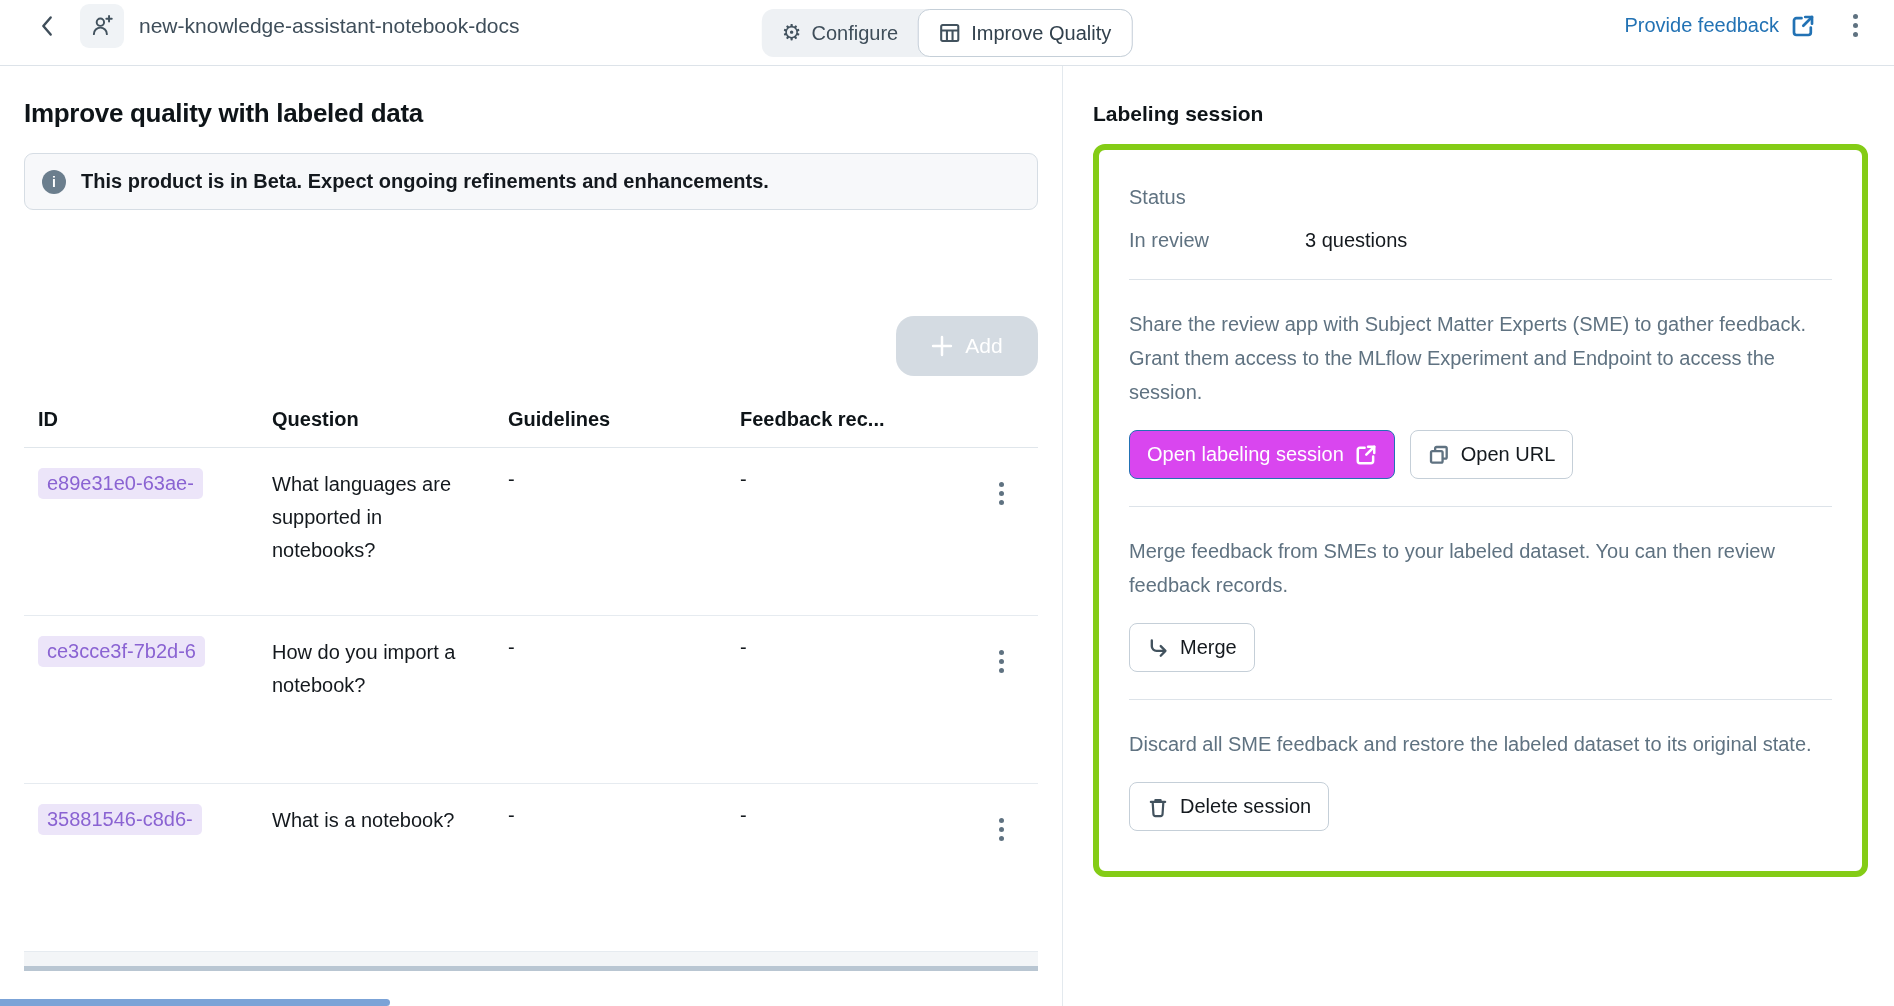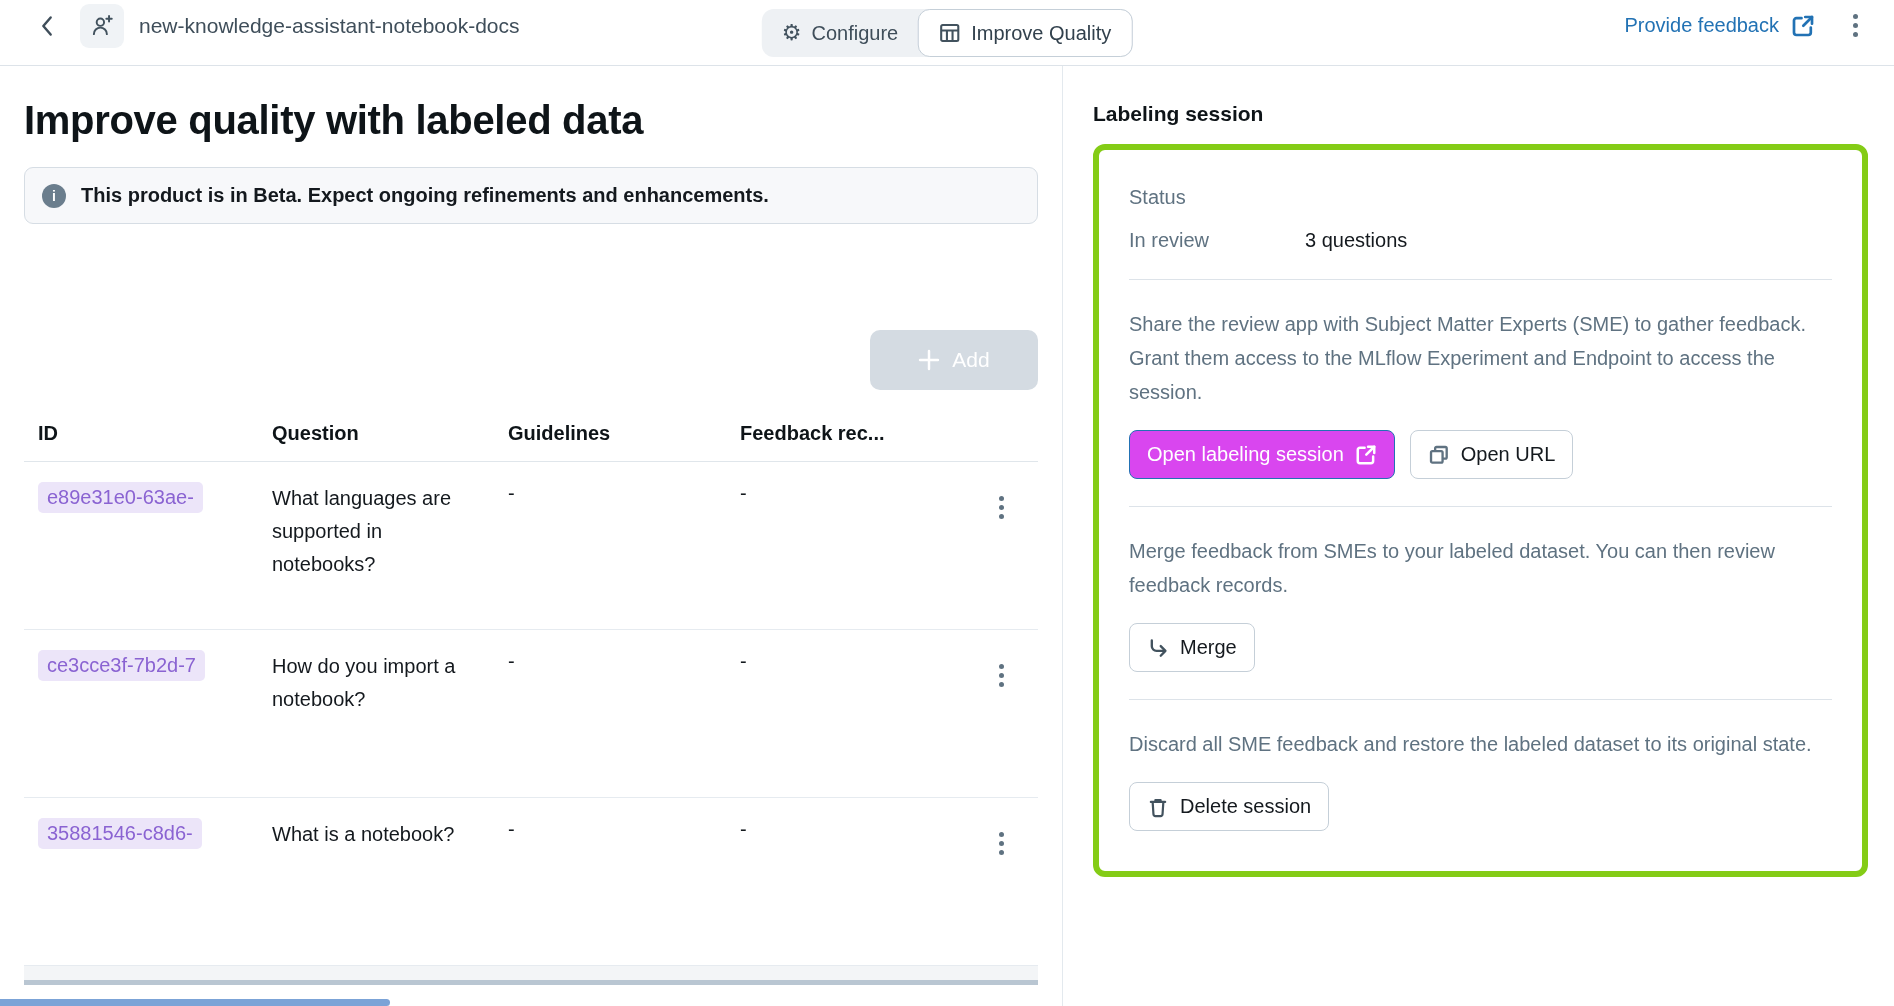--- a/index.html
+++ b/index.html
@@ -50,35 +50,35 @@
   
   .content { display:flex; height:940px; }
   .left-pane {
     width: 1063px; flex:none;
     border-right:1px solid #e3e9ee;
     padding: 0 24px 0 24px;
     display:flex; flex-direction:column;
   }
   .right-pane { flex:1; padding: 0 26px 0 30px; }
   
-  .page-title { margin-top:32px; font-size:40px; font-weight:700; letter-spacing:-0.3px; color:#0e1418; }
+  .page-title { margin-top:32px; font-size:26px; font-weight:700; letter-spacing:-0.3px; color:#0e1418; }
   .beta-banner {
     margin-top:24px; height:57px;
     background:#f7f8fa; border:1px solid #d6dde4; border-radius:9px;
     display:flex; align-items:center; gap:15px; padding:0 17px;
   }
   .info-icon {
     width:24px; height:24px; flex:none; border-radius:50%;
     background:#6b7e8d; color:#fff; font-size:14px; font-weight:700;
     display:flex; align-items:center; justify-content:center;
   }
   .beta-text { font-size:20px; font-weight:700; color:#14191e; }
   .add-row { display:flex; justify-content:flex-end; margin-top:106px; }
   .add-btn {
-    width:168px; height:60px; border:none; border-radius:10px;
+    width:142px; height:60px; border:none; border-radius:18px;
     background:#d4dbe2; color:#fff; font-size:21px; font-family:inherit;
     display:flex; align-items:center; justify-content:center; gap:12px; cursor:default;
   }
   
   .table { margin-top:32px; }
   .thead, .trow {
     display:grid;
     grid-template-columns: 234px 236px 232px 238px 1fr;
     padding-left:14px;
   }
@@ -216,21 +216,21 @@
           <div class="dash-cell">-</div>
           <div class="dash-cell">-</div>
           <div class="kebab row-kebab">
               <i></i>
               <i></i>
               <i></i>
             </div>
         </div>
 
         <div class="trow">
-          <div><span class="id-pill">ce3cce3f-7b2d-7</span></div>
+          <div><span class="id-pill">ce3cce3f-7b2d-6</span></div>
           <div class="q-cell">How do you import a notebook?</div>
           <div class="dash-cell">-</div>
           <div class="dash-cell">-</div>
           <div class="kebab row-kebab">
               <i></i>
               <i></i>
               <i></i>
             </div>
         </div>
 

